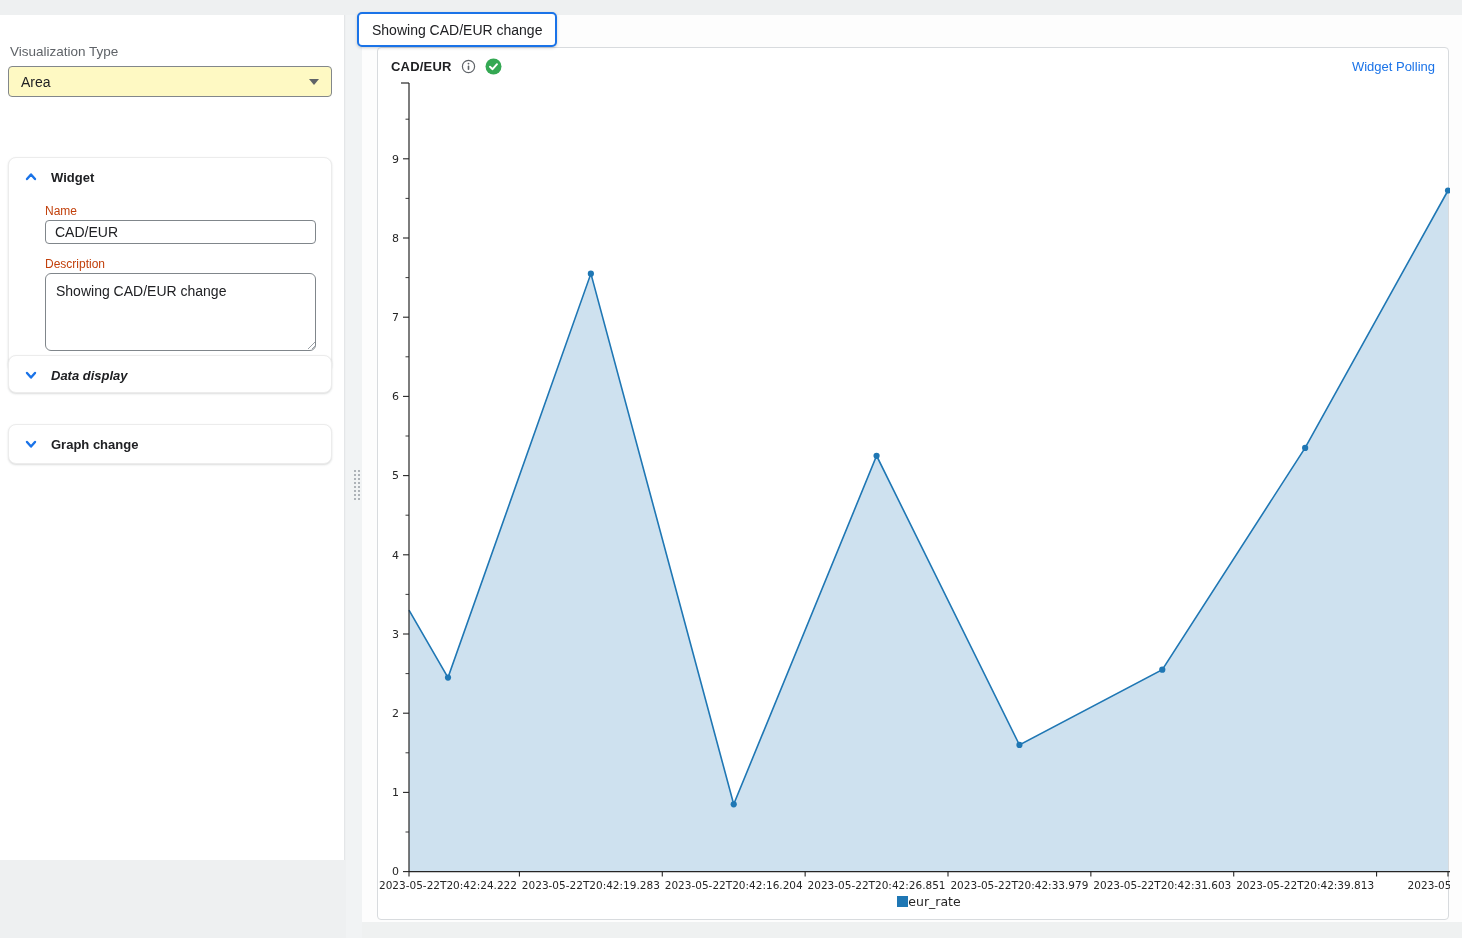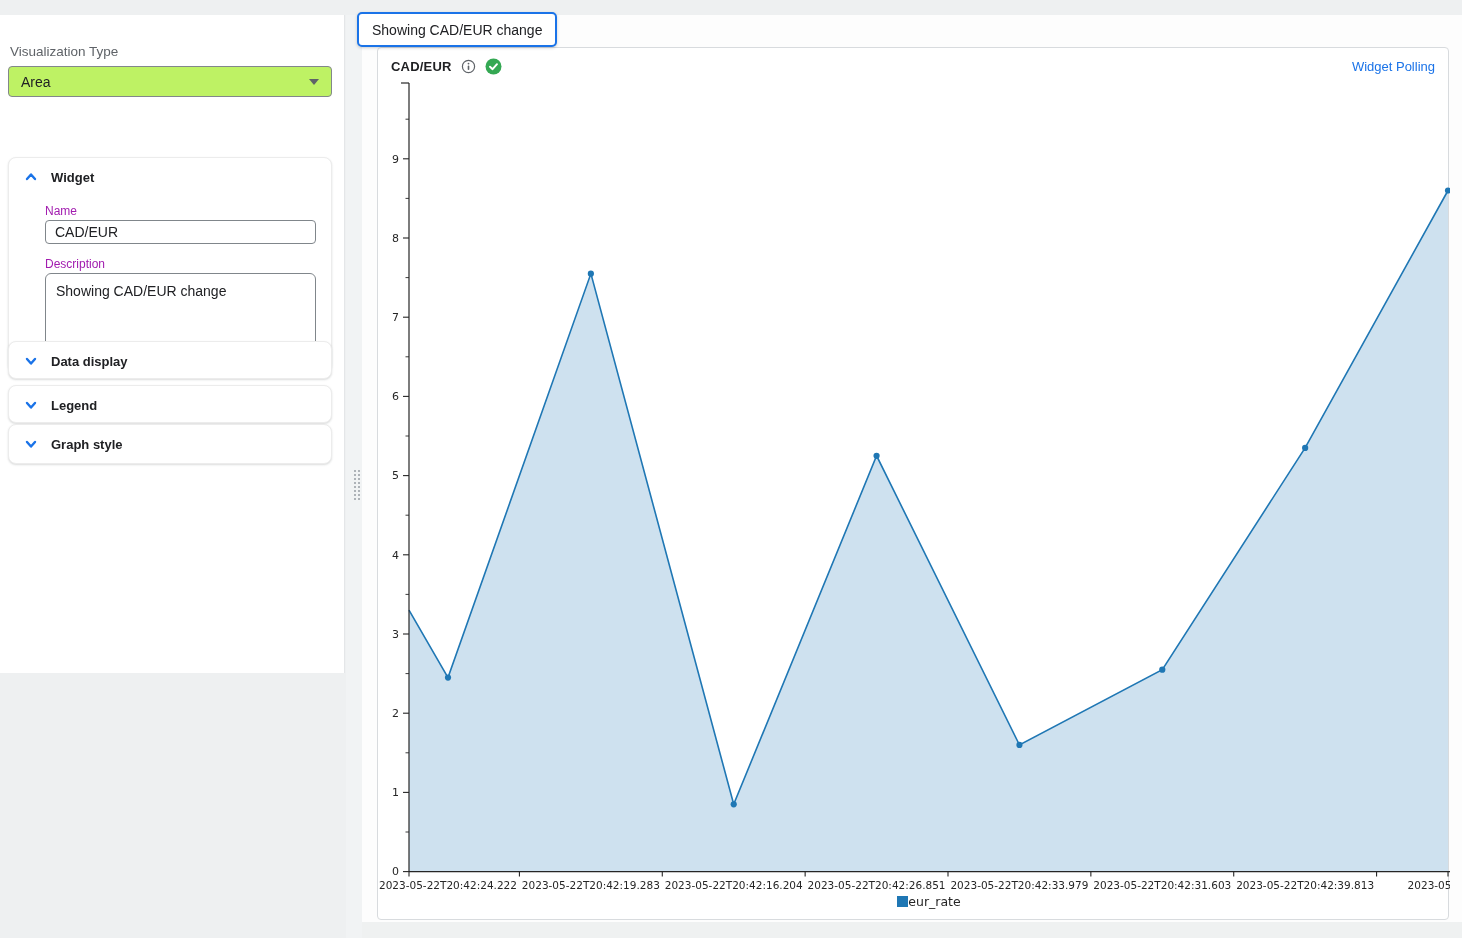--- a/index.html
+++ b/index.html
@@ -1,47 +1,47 @@
 <!DOCTYPE html>
 <html><head>
 <meta charset="utf-8">
 <style>
   * { margin:0; padding:0; box-sizing:border-box; }
   html,body { width:1462px; height:938px; overflow:hidden;
     font-family:"Liberation Sans", sans-serif; background:#eef0f1; }
 
   
-  .sidebar { position:absolute; left:0; top:15px; width:345px; height:658px;
+  .sidebar { position:absolute; left:0; top:15px; width:345px; height:845px;
     background:#fff; border-right:1px solid #e4e6e8; }
   .viz-label { position:absolute; left:10px; top:29px; font-size:13.5px; color:#5f6368; }
   .viz-select { position:absolute; left:8px; top:51px; width:324px; height:31px;
-    border:1px solid #82878b; border-radius:4px; background:#bef264;
+    border:1px solid #82878b; border-radius:4px; background:#fef9c3;
     display:flex; align-items:center; padding:0 12px; cursor:pointer; }
   .viz-select .val { font-size:14px; color:#202124; flex:1; }
   .viz-select .arrow { width:0; height:0; border-left:5px solid transparent;
     border-right:5px solid transparent; border-top:6px solid #5f6368; }
 
   .panel { position:absolute; left:8px; width:324px; background:#fff;
     border:1px solid #ececec; border-radius:8px;
     box-shadow:0 1px 2px rgba(60,64,67,.18); }
   .panel-head { display:flex; align-items:center; height:38px; padding:0 14px; cursor:pointer; }
   .panel-head .chev { width:16px; height:16px; margin-right:12px; flex:none; }
   .panel-head .ptitle { font-size:13px; font-weight:bold; color:#202124; }
 
   .widget-panel { top:98px; height:215px;margin-top:44px; }
-  .field-label { position:absolute; left:36px; font-size:12px; color:#a21caf; }
+  .field-label { position:absolute; left:36px; font-size:12px; color:#c2410c; }
   .name-input { position:absolute; left:36px; top:62px; width:271px; height:24px;
     border:1px solid #80868b; border-radius:4px; font-size:14px; color:#202124;
     padding:0 9px; font-family:"Liberation Sans", sans-serif; }
   .desc-area { position:absolute; left:36px; top:115px; width:271px; height:78px;
     border:1px solid #80868b; border-radius:6px; font-size:14px; color:#202124;
     padding:8px 10px; resize:none; font-family:"Liberation Sans", sans-serif; line-height:1.35; }
   .resize-grip { position:absolute; left:297px; top:182px; width:10px; height:10px; }
 
-  .sec1 { top:326px; height:38px; } .sec2 { top:370px; height:38px; } .sec3 { top:409px; height:40px; }
+  .sec1 { top:340px; height:38px;font-style:italic; } .sec2 { top:370px; height:38px; } .sec3 { top:409px; height:40px; }
 
   
   .gutter { position:absolute; left:346px; top:15px; width:16px; height:923px; background:#f1f3f4; }
   .grip { position:absolute; left:7px; top:454px; width:8px; height:32px; cursor:col-resize;
     background-image:radial-gradient(#aeb3b8 1px, transparent 1.1px);
     background-size:4px 4px; }
 
   
   .main { position:absolute; left:362px; top:15px; width:1100px; height:907px; background:#fdfdfd; }
   .bottom-band { position:absolute; left:362px; top:922px; width:1100px; height:16px; background:#eff1f1; }
@@ -94,34 +94,26 @@
   </div>
 
   <div class="panel sec1">
     <div class="panel-head">
       <svg class="chev" viewBox="0 0 16 16">
         <polyline points="4,6 8,10.5 12,6" fill="none" stroke="#1a73e8" stroke-width="2.4" stroke-linecap="round" stroke-linejoin="round"></polyline>
       </svg>
       <span class="ptitle">Data display</span>
     </div>
   </div>
-  <div class="panel sec2">
-    <div class="panel-head">
-      <svg class="chev" viewBox="0 0 16 16">
-        <polyline points="4,6 8,10.5 12,6" fill="none" stroke="#1a73e8" stroke-width="2.4" stroke-linecap="round" stroke-linejoin="round"></polyline>
-      </svg>
-      <span class="ptitle">Legend</span>
-    </div>
-  </div>
   <div class="panel sec3">
     <div class="panel-head">
       <svg class="chev" viewBox="0 0 16 16">
         <polyline points="4,6 8,10.5 12,6" fill="none" stroke="#1a73e8" stroke-width="2.4" stroke-linecap="round" stroke-linejoin="round"></polyline>
       </svg>
-      <span class="ptitle">Graph style</span>
+      <span class="ptitle">Graph change</span>
     </div>
   </div>
 </div>
 
 <div class="gutter">
   <div class="grip"></div>
 </div>
 
 <div class="main"></div>
 <div class="bottom-band"></div>

